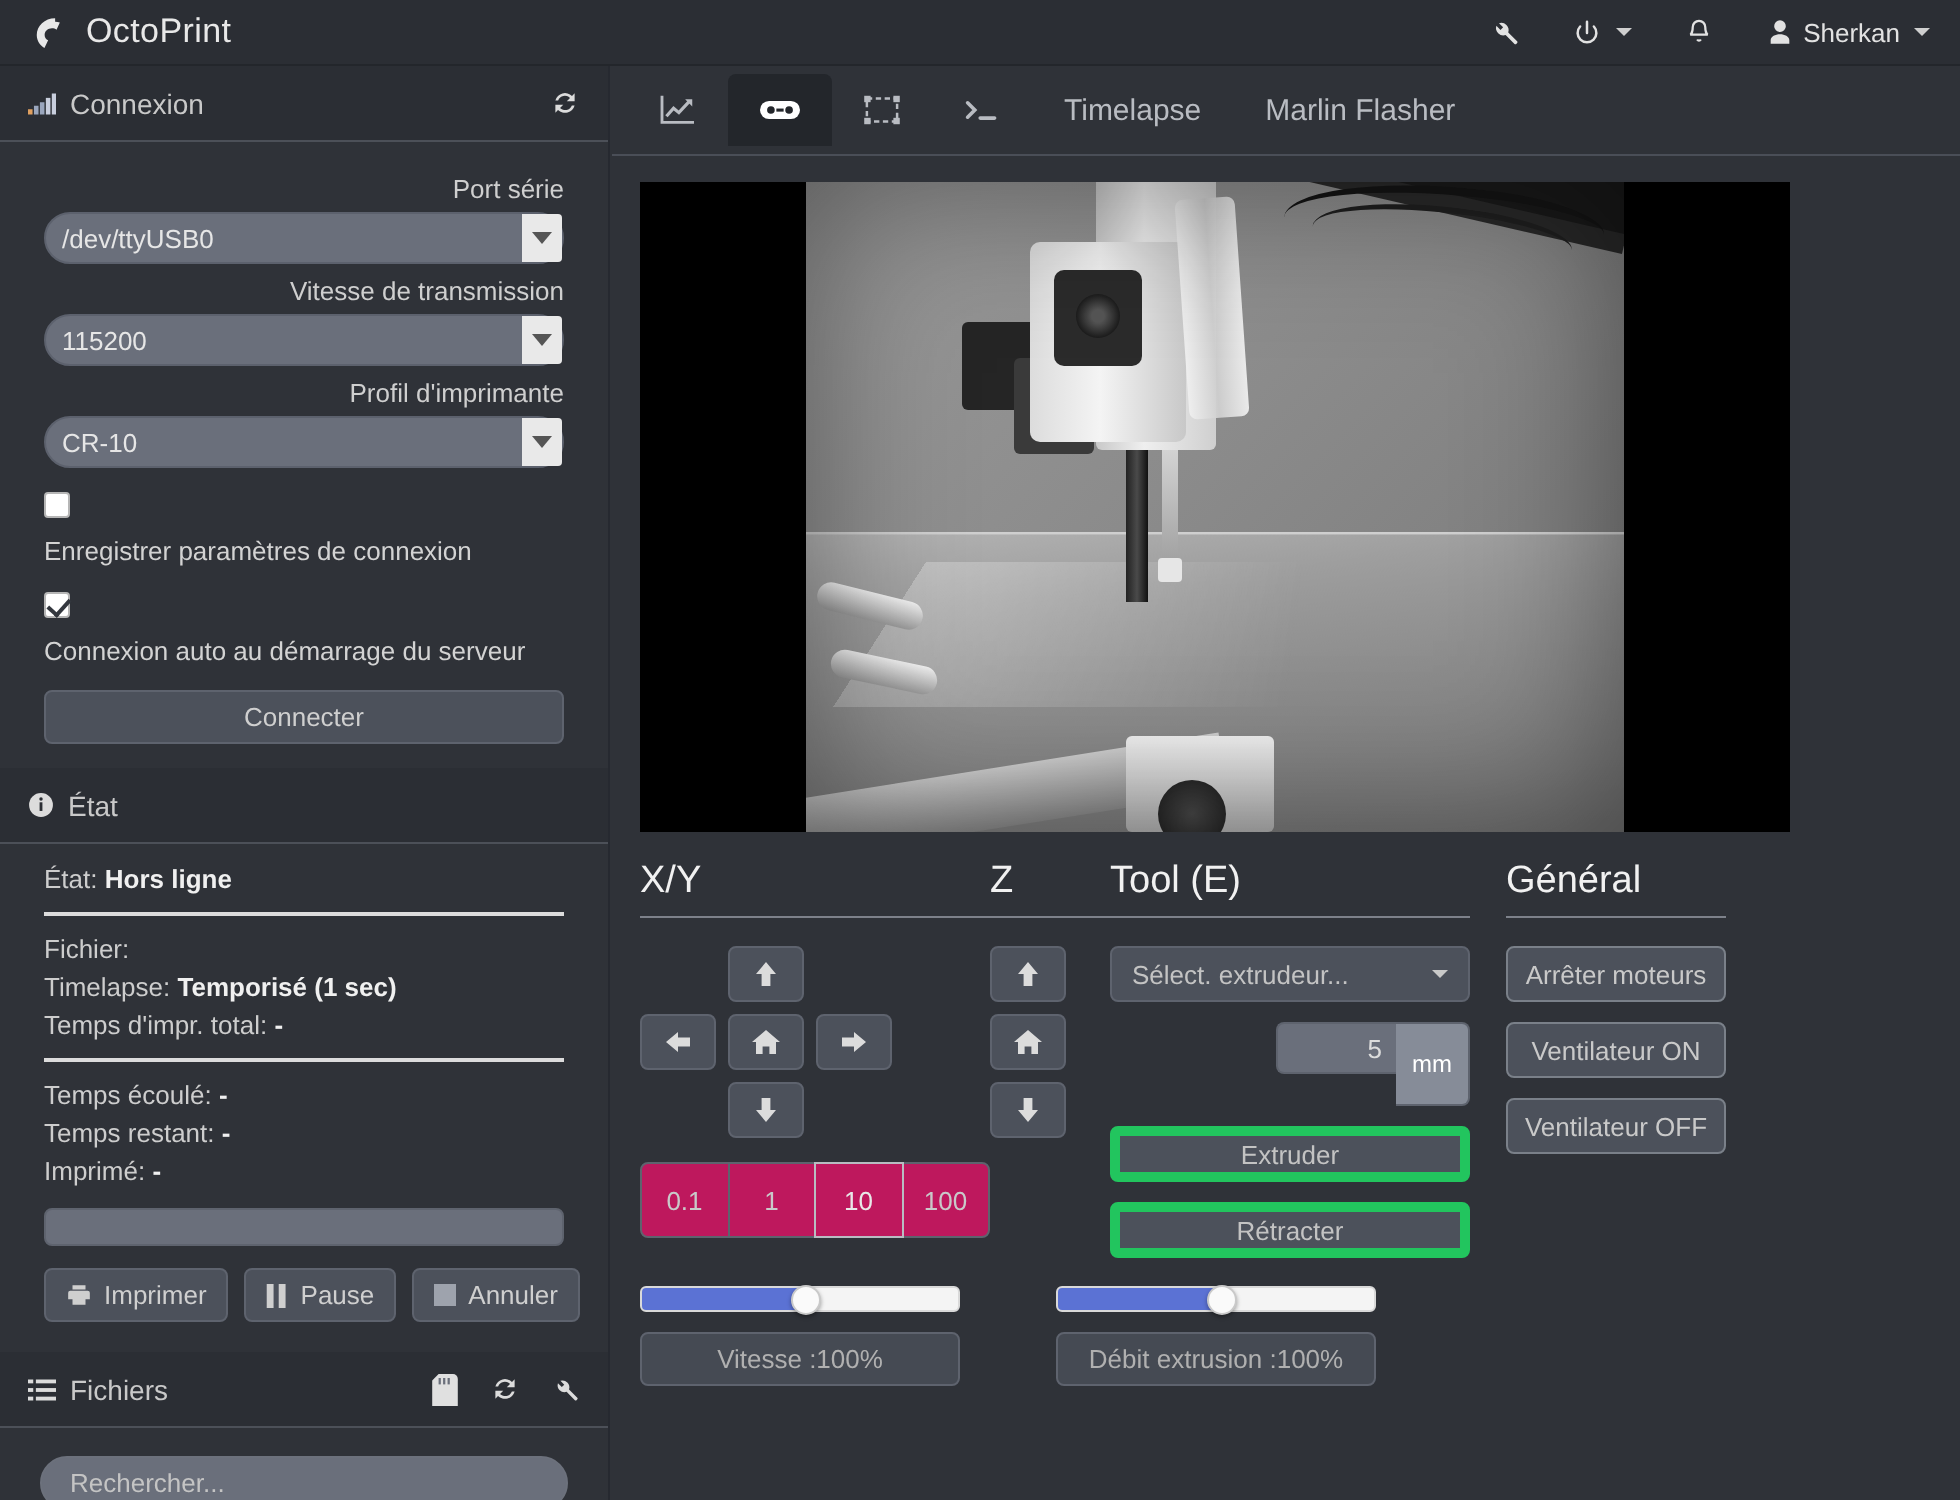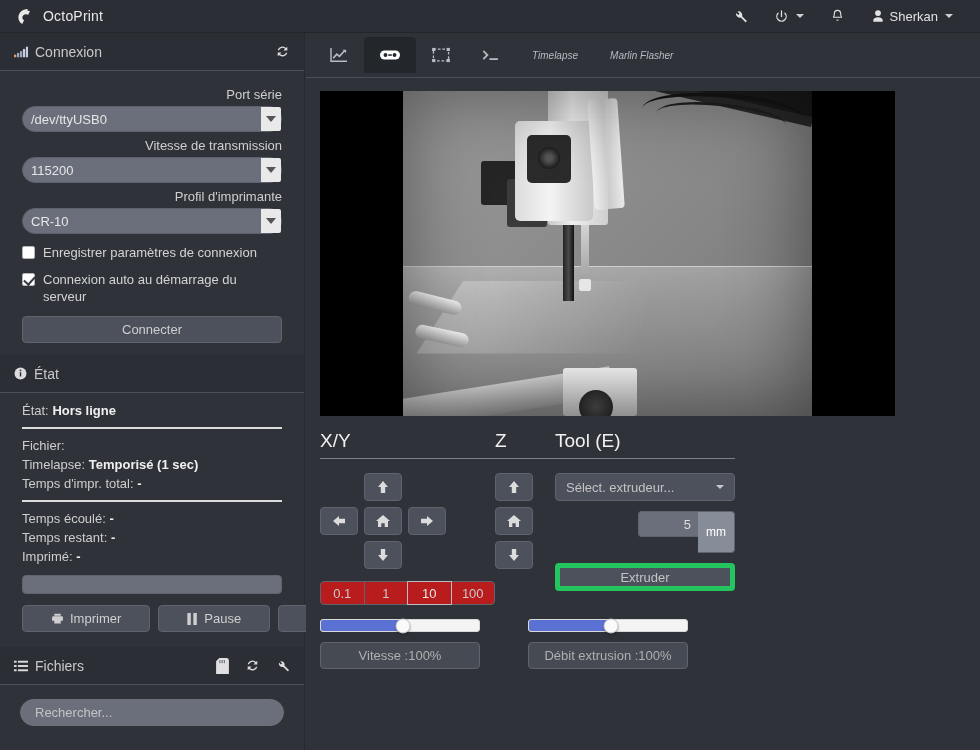--- a/index.html
+++ b/index.html
@@ -13,22 +13,22 @@
 
   
   .navbar {
     position: absolute; left: 0; top: 0; width: 980px; height: 33px;
     background: #2b2e34;
     border-bottom: 1px solid #23262b;
     display: flex; align-items: center;
   }
   .brand { display: flex; align-items: center; gap: 8px; padding-left: 14px; }
   .brand-logo { width: 21px; height: 21px; position: relative; }
-  .brand-text { font-size: 14px; color: #e8e8e8; letter-spacing: .2px; }
-  .nav-right { margin-left: auto; display: flex; gap: 0; padding-right: 14px; }
+  .brand-text { font-size: 17px; color: #e8e8e8; letter-spacing: .2px; }
+  .nav-right { margin-left: auto; display: flex; gap: 0; padding-right: 2px; }
   .nav-item {
     display: flex; align-items: center; gap: 5px;
     padding: 7px 13px; color: #e2e2e2; font-size: 13px; cursor: pointer;
   }
   .caret {
     width: 0; height: 0; border-left: 4px solid transparent;
     border-right: 4px solid transparent; border-top: 4px solid #cfcfcf;
     display: inline-block; margin-left: 2px;
   }
 
@@ -54,35 +54,35 @@
     background: #6a6f7b; border-radius: 13px; border: 1px solid #5c6headers;
     border: 1px solid #5c616d;
     display: flex; align-items: center; cursor: pointer;
   }
   .select-box .sel-val { padding-left: 8px; color: #e6e6e6; font-size: 13px; }
   .select-box .sel-arrow {
     position: absolute; right: 0; top: 0; bottom: 0; width: 20px;
     background: #e9e9e9; border-radius: 0 2px 2px 0;
     display: flex; align-items: center; justify-content: center;
   }
-  .chk-row { display: flex; align-items: flex-start; gap: 8px; margin-top: 10px; }
+  .chk-row { display: flex; align-items: flex-start; gap: 8px; margin-top: 10px; flex-direction: column; }
   .chk-box {
     width: 13px; height: 13px; margin-top: 2px; flex: 0 0 13px;
     background: #fff; border: 1px solid #b6b6b6; border-radius: 2px;
     position: relative; cursor: pointer;
   }
   .chk-box.checked::after {
     content: ""; position: absolute; left: 3px; top: 0px;
     width: 5px; height: 9px; border: solid #33373e;
     border-width: 0 2px 2px 0; transform: rotate(42deg);
   }
   .chk-label { color: #d3d3d3; font-size: 13px; line-height: 17px; }
   .btn {
     background: #4c515b; border: 1px solid #5e636e; border-radius: 4px;
-    color: #cfcfcf; font-size: 13px; padding: 5px 28px; cursor: pointer;
+    color: #cfcfcf; font-size: 13px; padding: 5px 10px; cursor: pointer;
     font-family: "Liberation Sans", sans-serif;
     display: inline-flex; align-items: center; justify-content: center; gap: 6px;
   }
   .btn.block { display: flex; width: 100%; }
 
   .state-body { padding: 8px 22px; }
   .state-line { font-size: 13px; color: #cdcdcd; line-height: 19px; }
   .state-line b { color: #f0f0f0; }
   .hr-light { border: 0; border-top: 2px solid #dcdcdc; margin: 7px 0; }
   .progress {
@@ -107,21 +107,21 @@
   .tabs {
     display: flex; align-items: center; height: 45px;
     border-bottom: 1px solid #4a4e57; padding-left: 8px; gap: 0;
   }
   .tab {
     padding: 9px 16px; color: #b9bcc2; font-size: 14px; cursor: pointer;
     border-radius: 4px 4px 0 0; display: flex; align-items: center;
     height: 36px;
   }
   .tab.active { background: #23262b; color: #fff; }
-  .tab .tablabel { font-size: 10px; font-style: italic; }
+  .tab .tablabel { font-size: 15px; }
 
   .webcam-wrap {
     margin: 13px 0 0 14px; width: 575px; height: 325px;
     background: #000; position: relative; overflow: hidden;
   }
   .bars-l, .bars-r { position: absolute; top: 0; bottom: 0; width: 83px; background: #000; z-index: 3; }
   .bars-l { left: 0; } .bars-r { right: 0; }
 
   
   .cam {
@@ -231,21 +231,21 @@
   .col-gen { width: 110px; margin-left: 18px; }
 
   .jog-grid { display: grid; grid-template-columns: repeat(3, 38px); gap: 6px; }
   .jog-btn {
     width: 38px; height: 28px; background: #4c515b; border: 1px solid #5e636e;
     border-radius: 4px; display: flex; align-items: center; justify-content: center;
     cursor: pointer; color: #dcdcdc;
   }
   .step-row { display: flex; margin-top: 12px; }
   .step-btn {
-    flex: 1; height: 24px; background: #b91c1c; border: 1px solid #5e636e;
+    flex: 1; height: 38px; background: #be185d; border: 1px solid #5e636e;
     color: #c9c9c9; font-size: 13px; display: flex; align-items: center;
     justify-content: center; cursor: pointer; margin-left: -1px;
   }
   .step-btn:first-child { border-radius: 4px 0 0 4px; margin-left: 0; }
   .step-btn:last-child { border-radius: 0 4px 4px 0; }
   .step-btn.active { border: 1px solid #b9bcc2; position: relative; z-index: 2; color: #e8e8e8; }
 
   .tool-select {
     width: 100%; height: 28px; background: #4c515b; border: 1px solid #5e636e;
     border-radius: 4px; display: flex; align-items: center; padding: 0 10px;
@@ -679,22 +679,29 @@
       <div class="col-head">Tool (E)</div>
       <div class="tool-select">
         <span>Sélect. extrudeur...</span>
         <i class="caret"></i>
       </div>
       <div class="mm-wrap">
         <input class="mm-input" type="text" value="5" style="">
         <span class="mm-unit">mm</span>
       </div>
       <div class="wide-btn">Extruder</div>
-    </div>
-
+      <div class="wide-btn">Rétracter</div>
+    </div>
+
+    <div class="col-gen">
+      <div class="col-head">Général</div>
+      <div class="gen-btn">Arrêter moteurs</div>
+      <div class="gen-btn">Ventilateur ON</div>
+      <div class="gen-btn">Ventilateur OFF</div>
+    </div>
   </div>
 
   <div class="sliders">
     <div class="slider-col">
       <div class="slider-track">
         <div class="slider-fill" id="fill0" style="width: 52%; background: rgb(91, 114, 212);"></div>
         <div class="slider-knob" id="knob0" style="left: 52%;"></div>
       </div>
       <div class="slider-label">Vitesse :100%</div>
     </div>

